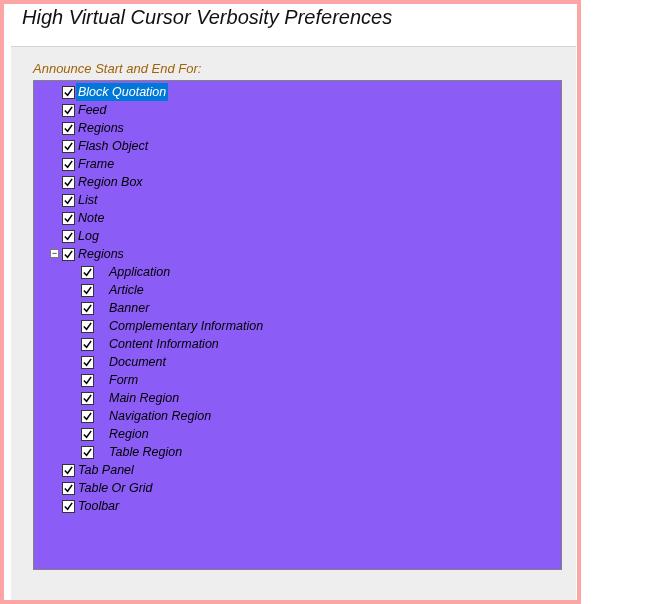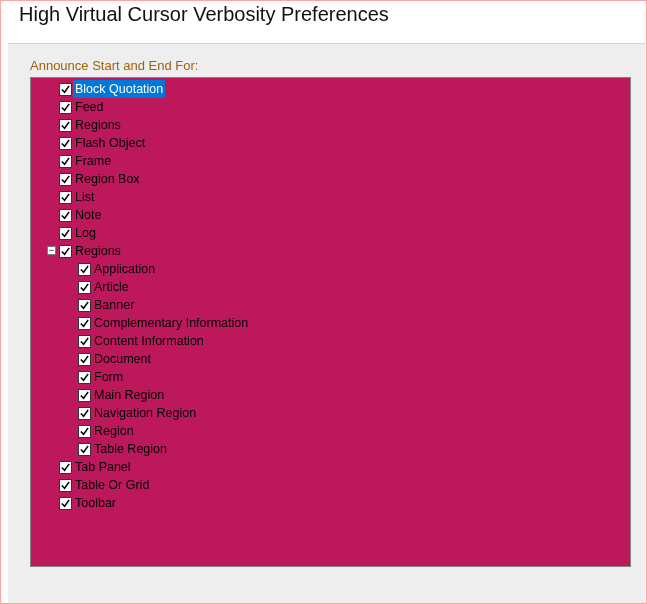--- a/index.html
+++ b/index.html
@@ -7,26 +7,27 @@
     padding: 0;
     width: 647px;
     height: 604px;
     font-family: "Segoe UI", Tahoma, Arial, sans-serif;
     font-size: 12.5px;
     color: #000;
     background: #fff;
     overflow: hidden;
   }
   .window {
-    width: 647px;
+    width: 581px;
     height: 604px;
     box-sizing: border-box;
-    border: 1px solid #fca5a5;
+    border: 4px solid #fca5a5;
     position: relative;
     background: #fff;
+    font-style: italic;
   }
   .dialog-title {
     position: absolute;
     top: 2px;
     left: 18px;
     font-size: 20px;
     color: #111;
   }
   .body {
     position: absolute;
@@ -39,41 +40,41 @@
     box-sizing: border-box;
     padding: 14px 14px 0 22px;
   }
   .section-label {
     font-size: 13px;
     margin-bottom: 4px;
     color: #a16207;
     display: block;
   }
   .tree-box {
-    background: #be185d;
+    background: #8b5cf6;
     border: 1px solid #828282;
     height: 490px;
     box-sizing: border-box;
     padding: 2px 4px;
     overflow: hidden;
   }
   .tree-root {
     display: block;
   }
   .tree-row {
     display: flex;
     align-items: center;
     height: 18px;
     line-height: 18px;
     position: relative;
     white-space: nowrap;
   }
   
   .lvl0 { padding-left: 24px; }
-  .lvl1 { padding-left: 43px; }
+  .lvl1 { padding-left: 43px; gap: 12px; }
 
   .expander {
     width: 9px;
     height: 9px;
     border: 1px solid #7a7a7a;
     background: #fff;
     display: inline-flex;
     align-items: center;
     justify-content: center;
     font-size: 9px;

